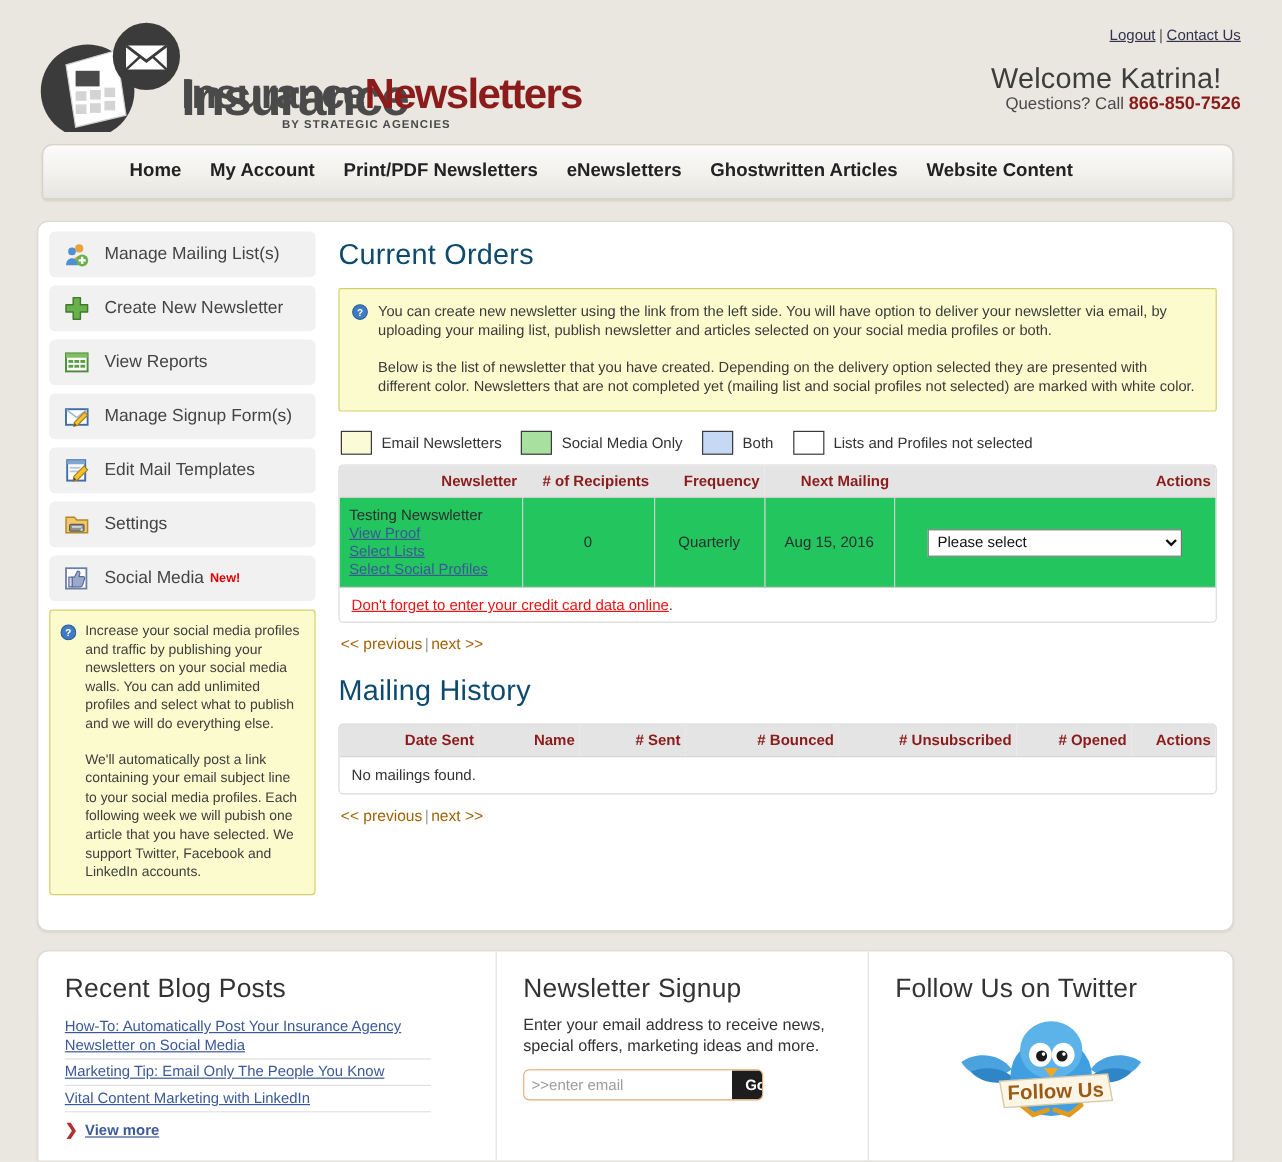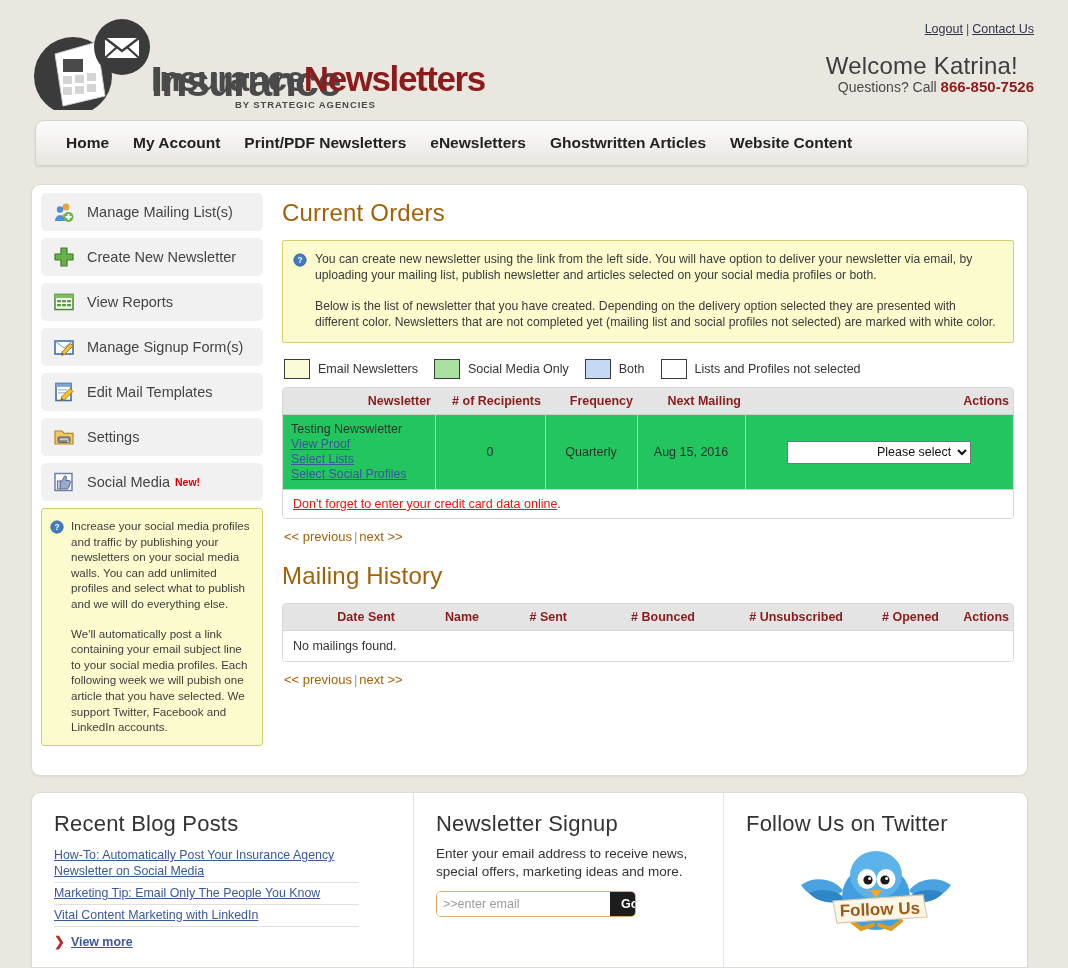--- a/index.html
+++ b/index.html
@@ -35,20 +35,21 @@
   }
   .questions .phone { color: #8c1b1b; font-weight: bold; font-size: 15px; }
 
   
   .navbar {
     position: absolute; left: 35px; top: 120px; width: 993px; height: 46px;
     background: linear-gradient(to bottom, #fbfbfa 0%, #f3f2ef 48%, #e7e5df 100%);
     border: 1px solid #d6d3c9;
     border-radius: 9px 9px 4px 4px;
     box-shadow: 0 1px 2px rgba(0,0,0,.10);
+    padding-left: 42px;
   }
   .nav-list { display: flex; align-items: center; height: 100%; padding-left: 18px; }
   .nav-item {
     font-size: 15.5px; font-weight: bold; color: #222;
     padding: 4px 12px; cursor: pointer; white-space: nowrap;
   }
 
   
   .main-panel {
     position: absolute; left: 31px; top: 184px; width: 997px; height: 592px;
@@ -81,21 +82,21 @@
   .side-note-text { font-size: 11.6px; color: #3d3d3d; line-height: 15.6px; }
   .side-note-text p { margin: 0; }
   .side-note-text p + p { margin-top: 14px; }
 
   .info-icon { flex: 0 0 14px; width: 14px; height: 14px; margin-top: 2px; }
 
   
   .content { position: absolute; left: 250px; top: 14px; width: 732px; }
   h2.section-title {
     margin: 0 0 13px 0; font-size: 24px; font-weight: 400;
-    color: #a16207; letter-spacing: .2px;
+    color: #0c4a6e; letter-spacing: .2px;
   }
   h2.section-title.sec2 { margin-top: 18px; }
 
   .notice {
     background: #fcfbcd; border: 1px solid #d4cf6e;
     border-radius: 2px; padding: 10px 12px 12px 10px;
     display: flex; gap: 8px;
   }
   .notice-text { font-size: 12.2px; color: #3a3a3a; line-height: 16px; }
   .notice-text p { margin: 0; }
@@ -129,24 +130,24 @@
   tr.order-row td:first-child { border-left: none; text-align: left; }
   .nl-name { color: #2f2f2f; margin-bottom: 1px; }
   .nl-link { display: block; color: #3b5998; text-decoration: underline; font-size: 12.3px; line-height: 15px; cursor: pointer; }
   .cc-row td {
     background: #fff; border-top: 1px solid #cfcfcf;
     padding: 7px 10px; font-size: 12.5px; text-align: left; color: #333;
   }
   .cc-link { color: #ee1111; text-decoration: underline; cursor: pointer; }
 
   select.action-select {
-    width: 184px; height: 23px;
+    width: 212px; height: 23px;
     font-family: "Liberation Sans", sans-serif; font-size: 12.5px;
     border: 1px solid #767676; background: #fff; color: #111;
-    padding: 1px 3px; border-radius: 0; text-align: right;
+    padding: 1px 3px; border-radius: 0;
   }
 
   .pager { margin: 10px 0 0 2px; font-size: 13px; color: #9a9a9a; }
   .pager a { color: #a16207; text-decoration: none; cursor: pointer; }
   .pager .bar { padding: 0 2px; }
 
   .hist-wrap { border: 1px solid #d7d7d7; border-radius: 4px; overflow: hidden; background:#fff; }
   .hist-empty td { padding: 8px 10px; font-size: 12.5px; color: #333; background: #fff; border-top: 1px solid #d7d7d7; text-align: left; }
 
   

